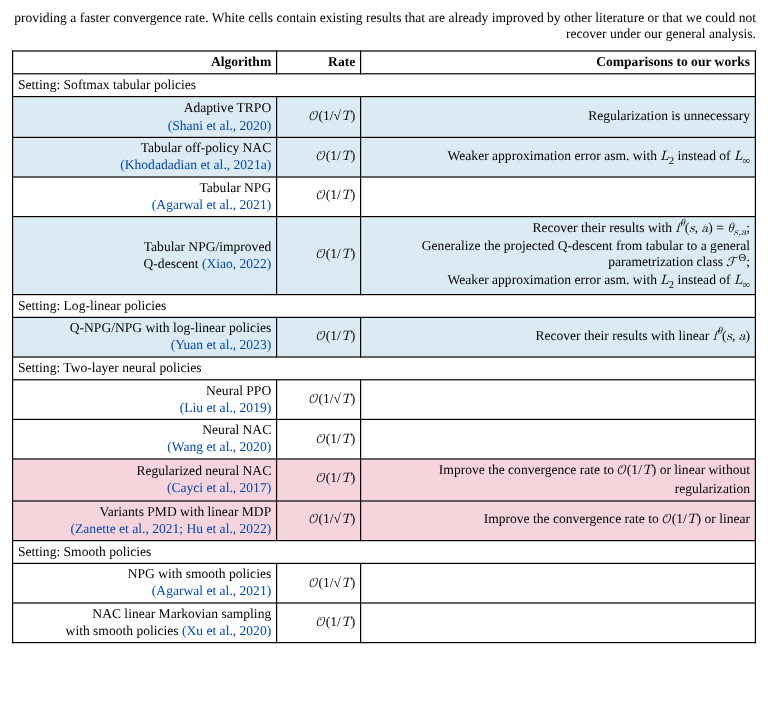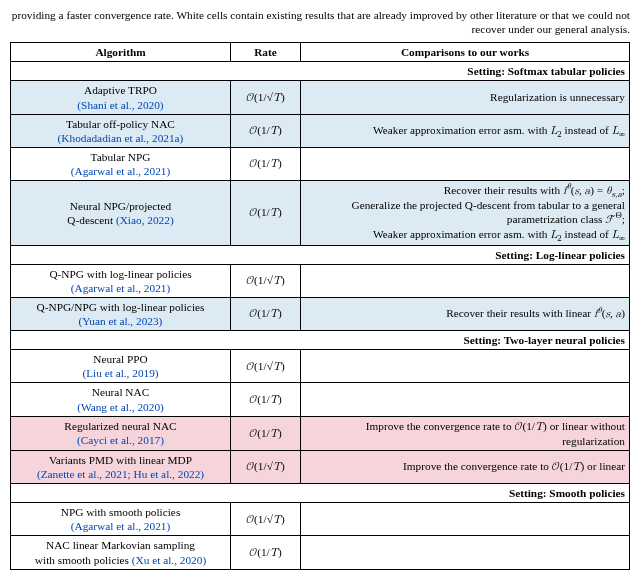--- a/index.html
+++ b/index.html
@@ -19,33 +19,33 @@
   }
   table {
     border-collapse: collapse;
     width: 100%;
     table-layout: fixed;
   }
   th, td {
     border: 1px solid #000;
     padding: 2px 4px;
     vertical-align: middle;
-    text-align: center;
+    text-align: right;
   }
   th {
     font-weight: bold;
     background: #fff;
   }
   col.alg { width: 220px; }
   col.rate { width: 70px; }
   col.cmp { width: auto; }
   td.cmp { text-align: right; }
   .setting {
-    text-align: right;
-    font-weight: bold;
+    text-align: left;
+    font-weight: normal;
   }
   .cite { color: #0047b3; margin-top: 31px; }
   .math { font-family: "Latin Modern Math","Cambria Math","STIXGeneral",serif; font-style: italic; }
   .cal { font-family: "Latin Modern Math","Cambria Math","STIXGeneral",serif; }
   .hl-blue  { background: #dceaf3; }
   .hl-pink  { background: #f6d4dc; padding-left: 40px; }
   sup, sub { line-height: 0; font-size: 78%; }
 </style>
 </head>
 <body>
@@ -95,43 +95,35 @@
       <td>
         <span>Tabular NPG</span><br>
         <span class="cite">(Agarwal et al., 2021)</span>
       </td>
       <td><span class="cal">𝒪</span>(1/<span class="math">T</span>)</td>
       <td class="cmp"></td>
     </tr>
 
     <tr class="hl-blue">
       <td>
-        <span>Neural NPG/projected</span><br>
+        <span>Tabular NPG/improved</span><br>
         <span>Q-descent</span> <span class="cite">(Xiao, 2022)</span>
       </td>
       <td><span class="cal">𝒪</span>(1/<span class="math">T</span>)</td>
       <td class="cmp">
         Recover their results with <span class="math">f</span><sup><span class="math">θ</span></sup>(<span class="math">s</span>, <span class="math">a</span>) = <span class="math">θ</span><sub><span class="math">s,a</span></sub>;<br>
         Generalize the projected Q-descent from tabular to a general parametrization class <span class="cal">ℱ</span><sup>Θ</sup>;<br>
         Weaker approximation error asm. with <span class="math">L</span><sub>2</sub> instead of <span class="math">L</span><sub>∞</sub>
       </td>
     </tr>
 
     <tr>
         <td colspan="3" class="setting">Setting: Log-linear policies</td>
       </tr>
 
-    <tr>
-      <td>
-        <span>Q-NPG with log-linear policies</span><br>
-        <span class="cite">(Agarwal et al., 2021)</span>
-      </td>
-      <td><span class="cal">𝒪</span>(1/√<span class="math">T</span>)</td>
-      <td class="cmp"></td>
-    </tr>
 
     <tr class="hl-blue">
       <td>
         <span>Q-NPG/NPG with log-linear policies</span><br>
         <span class="cite">(Yuan et al., 2023)</span>
       </td>
       <td><span class="cal">𝒪</span>(1/<span class="math">T</span>)</td>
       <td class="cmp">
         Recover their results with linear <span class="math">f</span><sup><span class="math">θ</span></sup>(<span class="math">s</span>, <span class="math">a</span>)
       </td>

